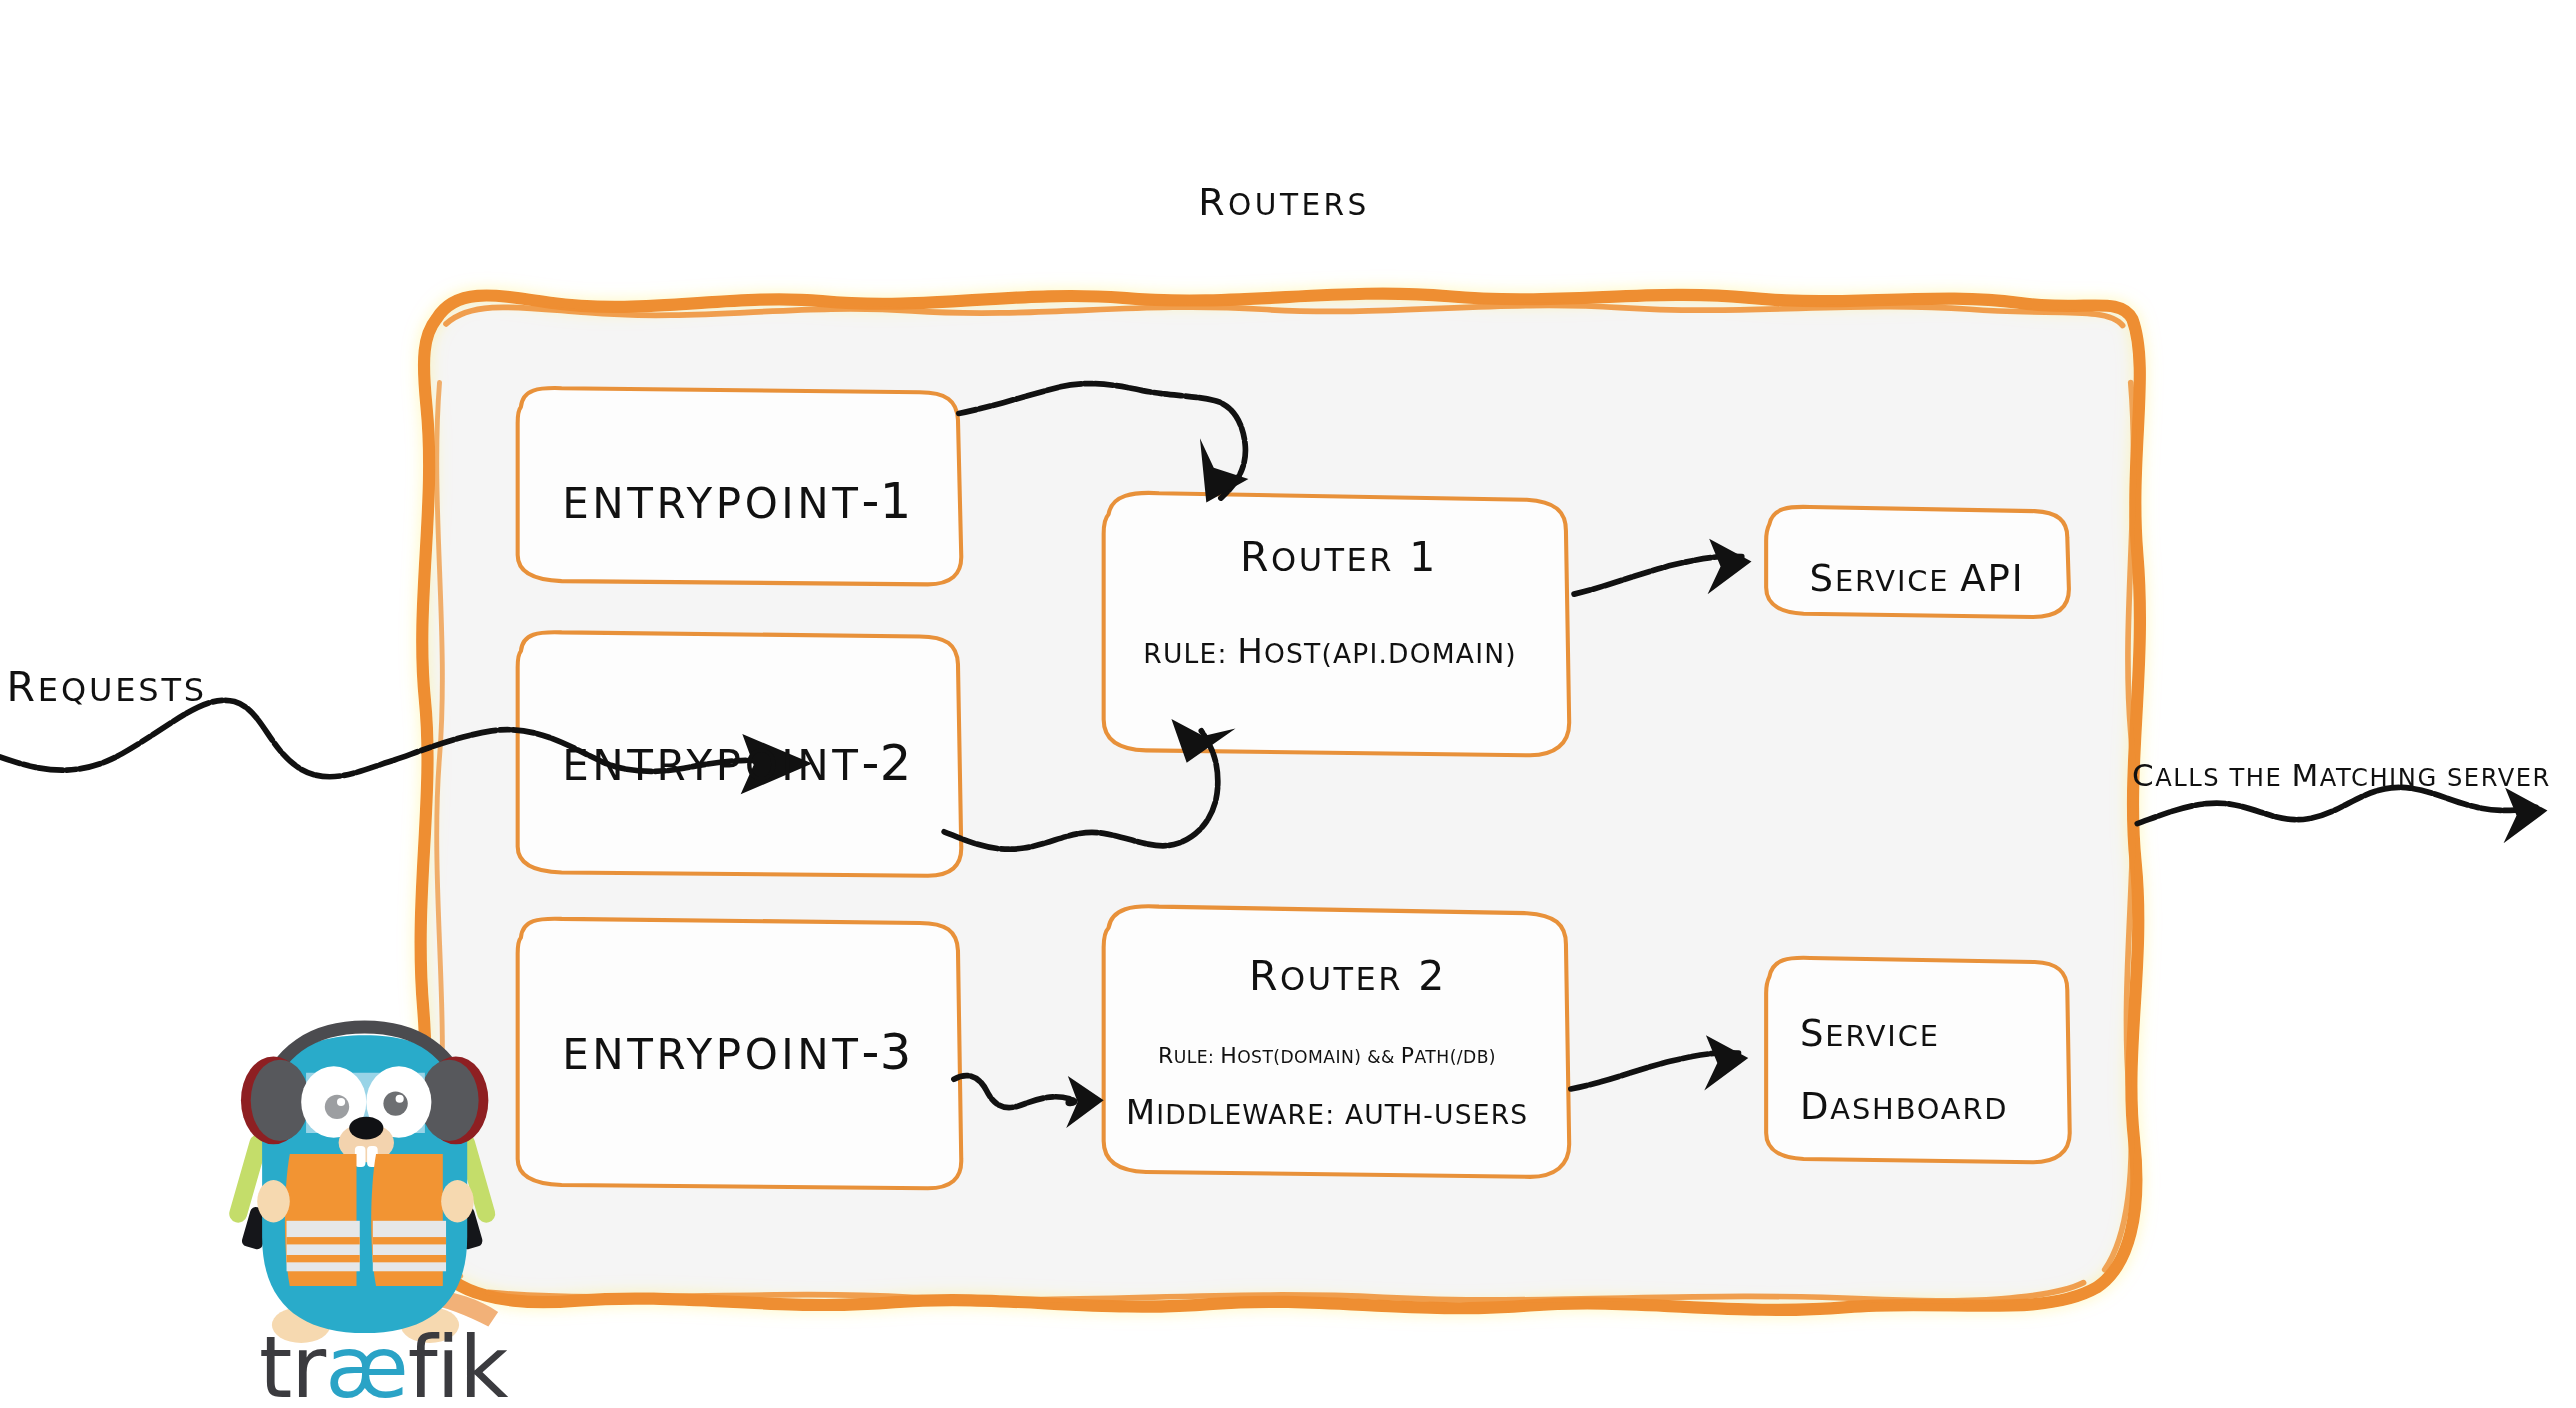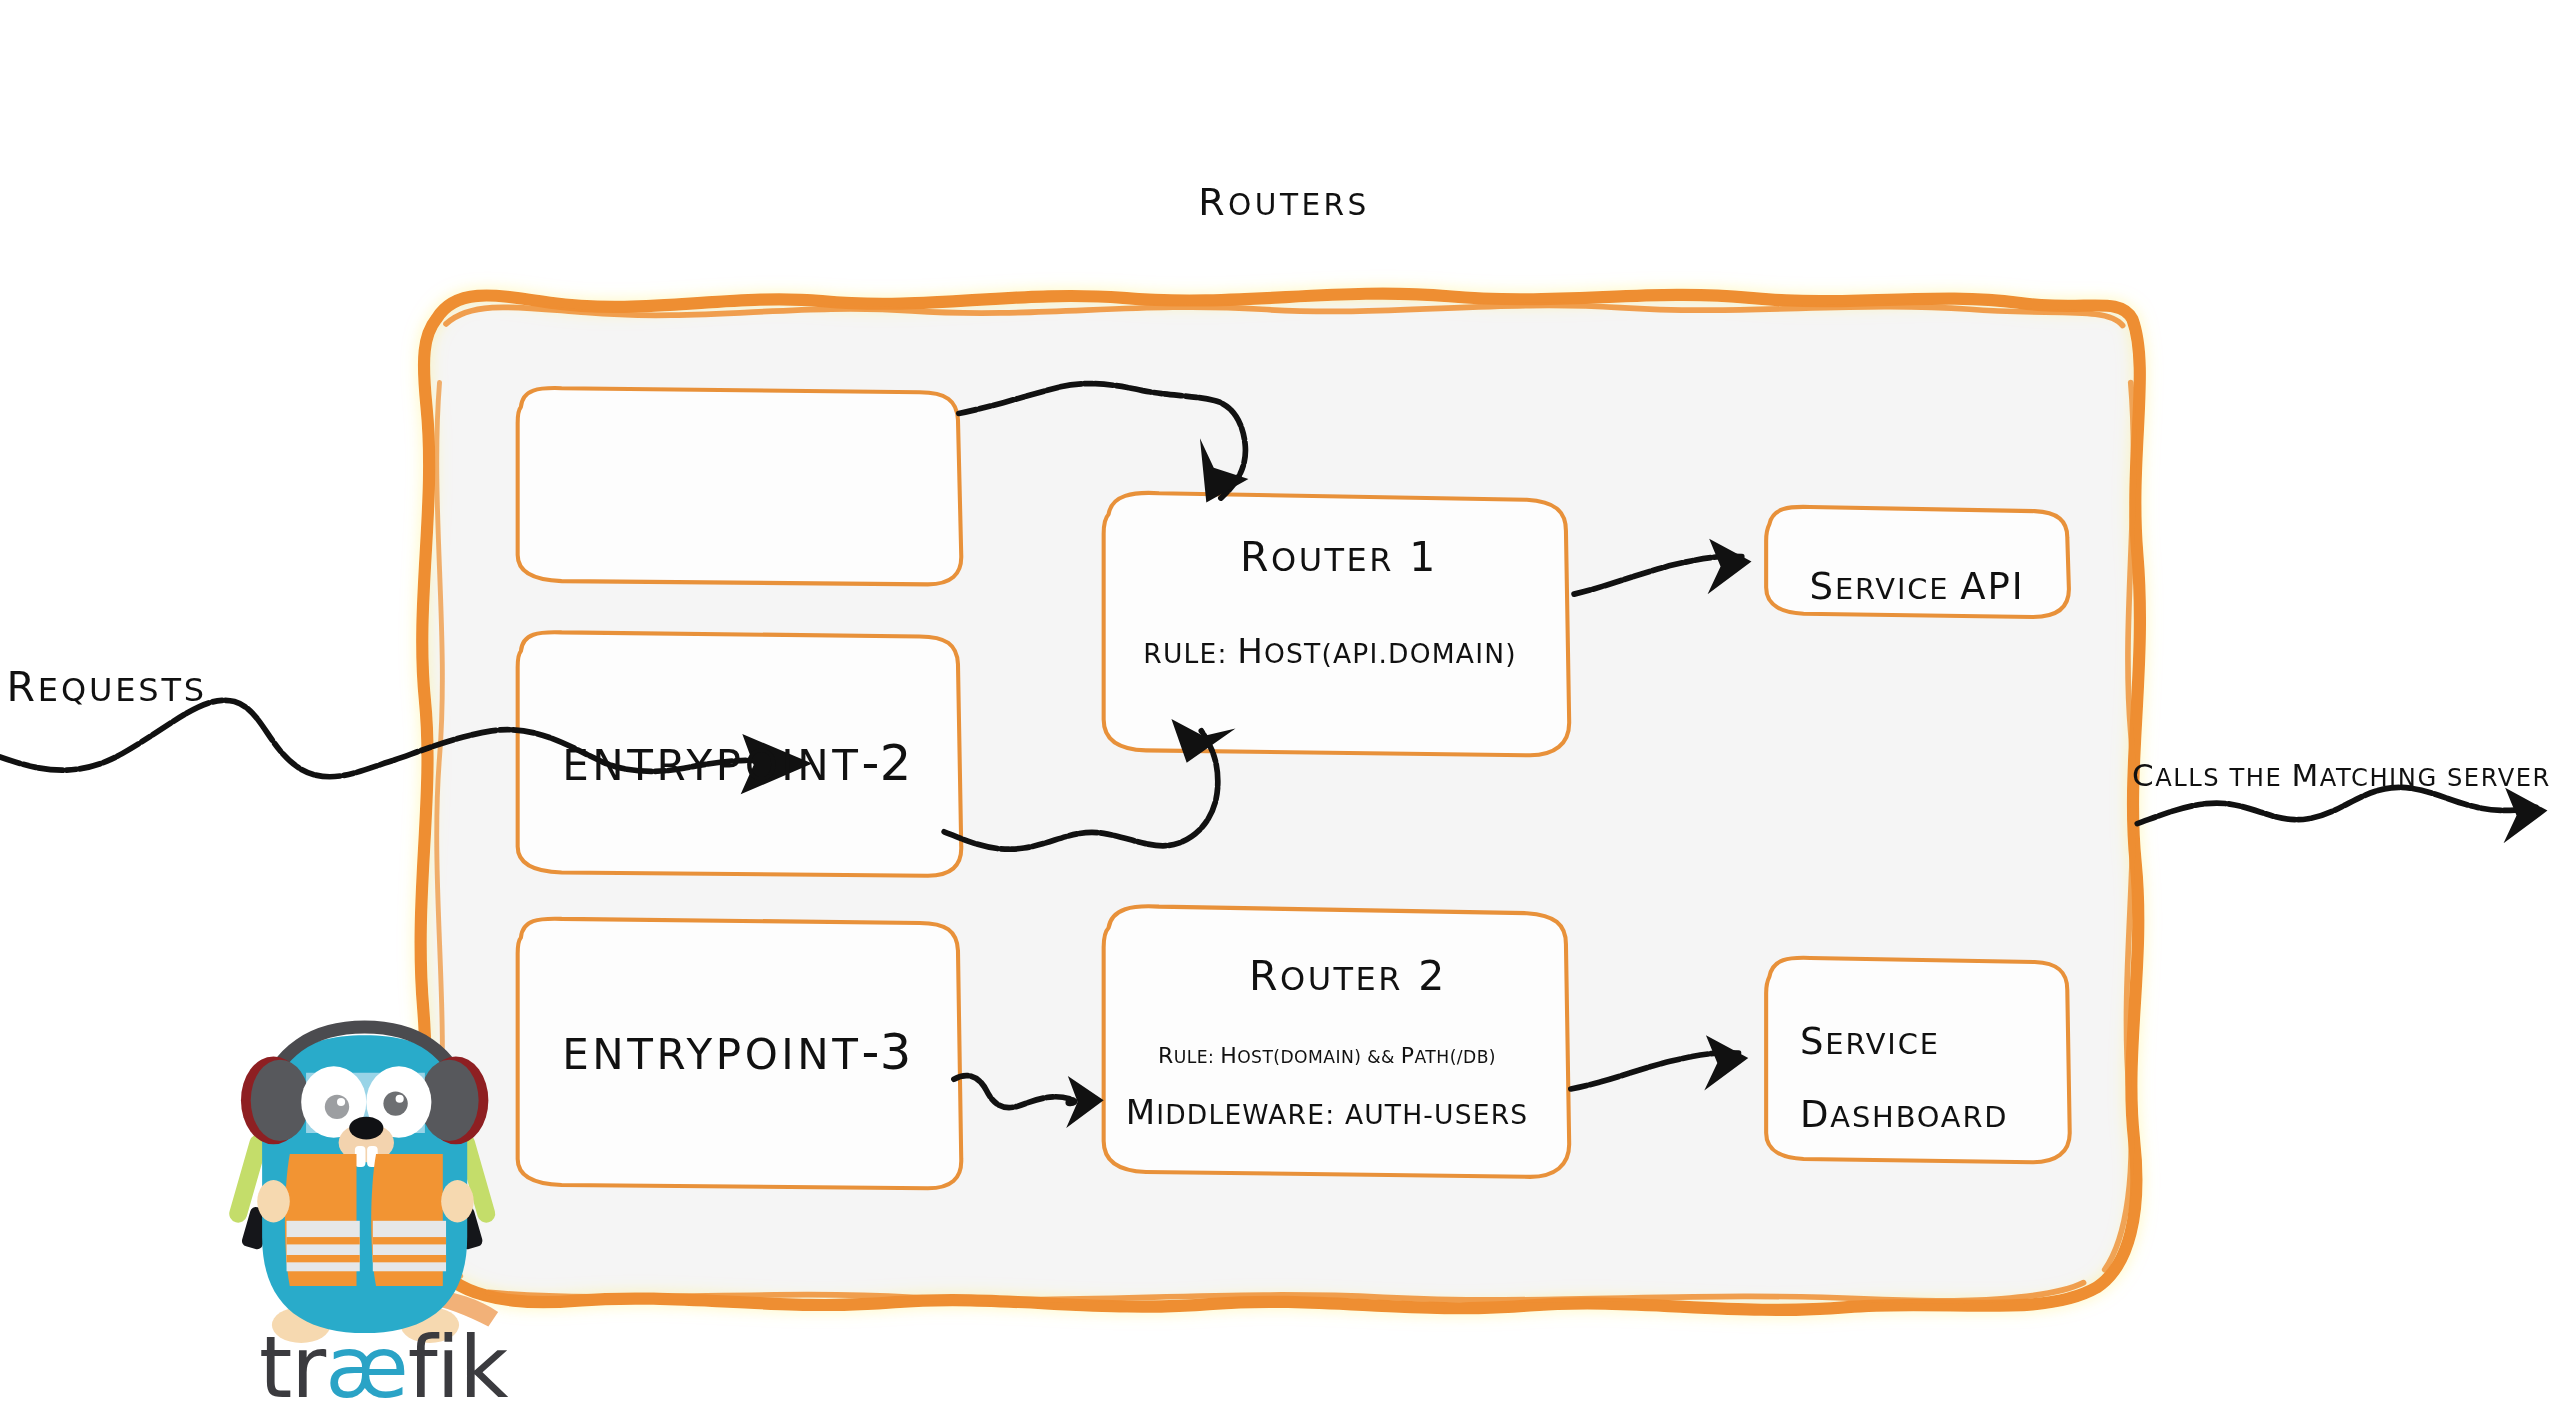--- a/index.html
+++ b/index.html
@@ -83,21 +83,20 @@
     letter-spacing: 0.035em;
   }
   .router-rule-sm {
     font-size: 22px;
     letter-spacing: 0.02em;
     margin-top: 8px;
   }
   .svc-label {
     font-size: 37px;
     letter-spacing: 0.05em;
-    margin-top: 8px;
   }
 
   
   #traefik-wordmark {
     position: absolute;
     left: 259px;
     top: 1325px;
     font-family: "DejaVu Sans", sans-serif;
     font-size: 85px;
     font-weight: 400;
@@ -374,20 +373,23 @@
   </div>
 
   <div class="hand sc lbl-left" id="label-requests" style="left:6.5px; top:688px;">
     <span class="cap">R</span><span class="sm">EQUESTS</span>
   </div>
 
   <div class="hand sc lbl-left" id="label-calls" style="left:2132px; top:775px;">
     <span class="cap">C</span><span class="sm">ALLS THE </span><span class="cap">M</span><span class="sm">ATCHING SERVER</span>
   </div>
 
+  <div class="hand ep-label lbl" style="left:737px; top:501px;">
+    <span>ENTRYPOINT</span><span class="num">-1</span>
+  </div>
   <div class="hand ep-label lbl" style="left:737px; top:763px;">
     <span>ENTRYPOINT</span><span class="num">-2</span>
   </div>
   <div class="hand ep-label lbl" style="left:737px; top:1052px;">
     <span>ENTRYPOINT</span><span class="num">-3</span>
   </div>
 
   <div class="hand sc router-title lbl" style="left:1319px; top:558px;">
     <span class="cap">R</span><span class="sm">OUTER</span><span class="cap">&nbsp;1</span>
   </div>

